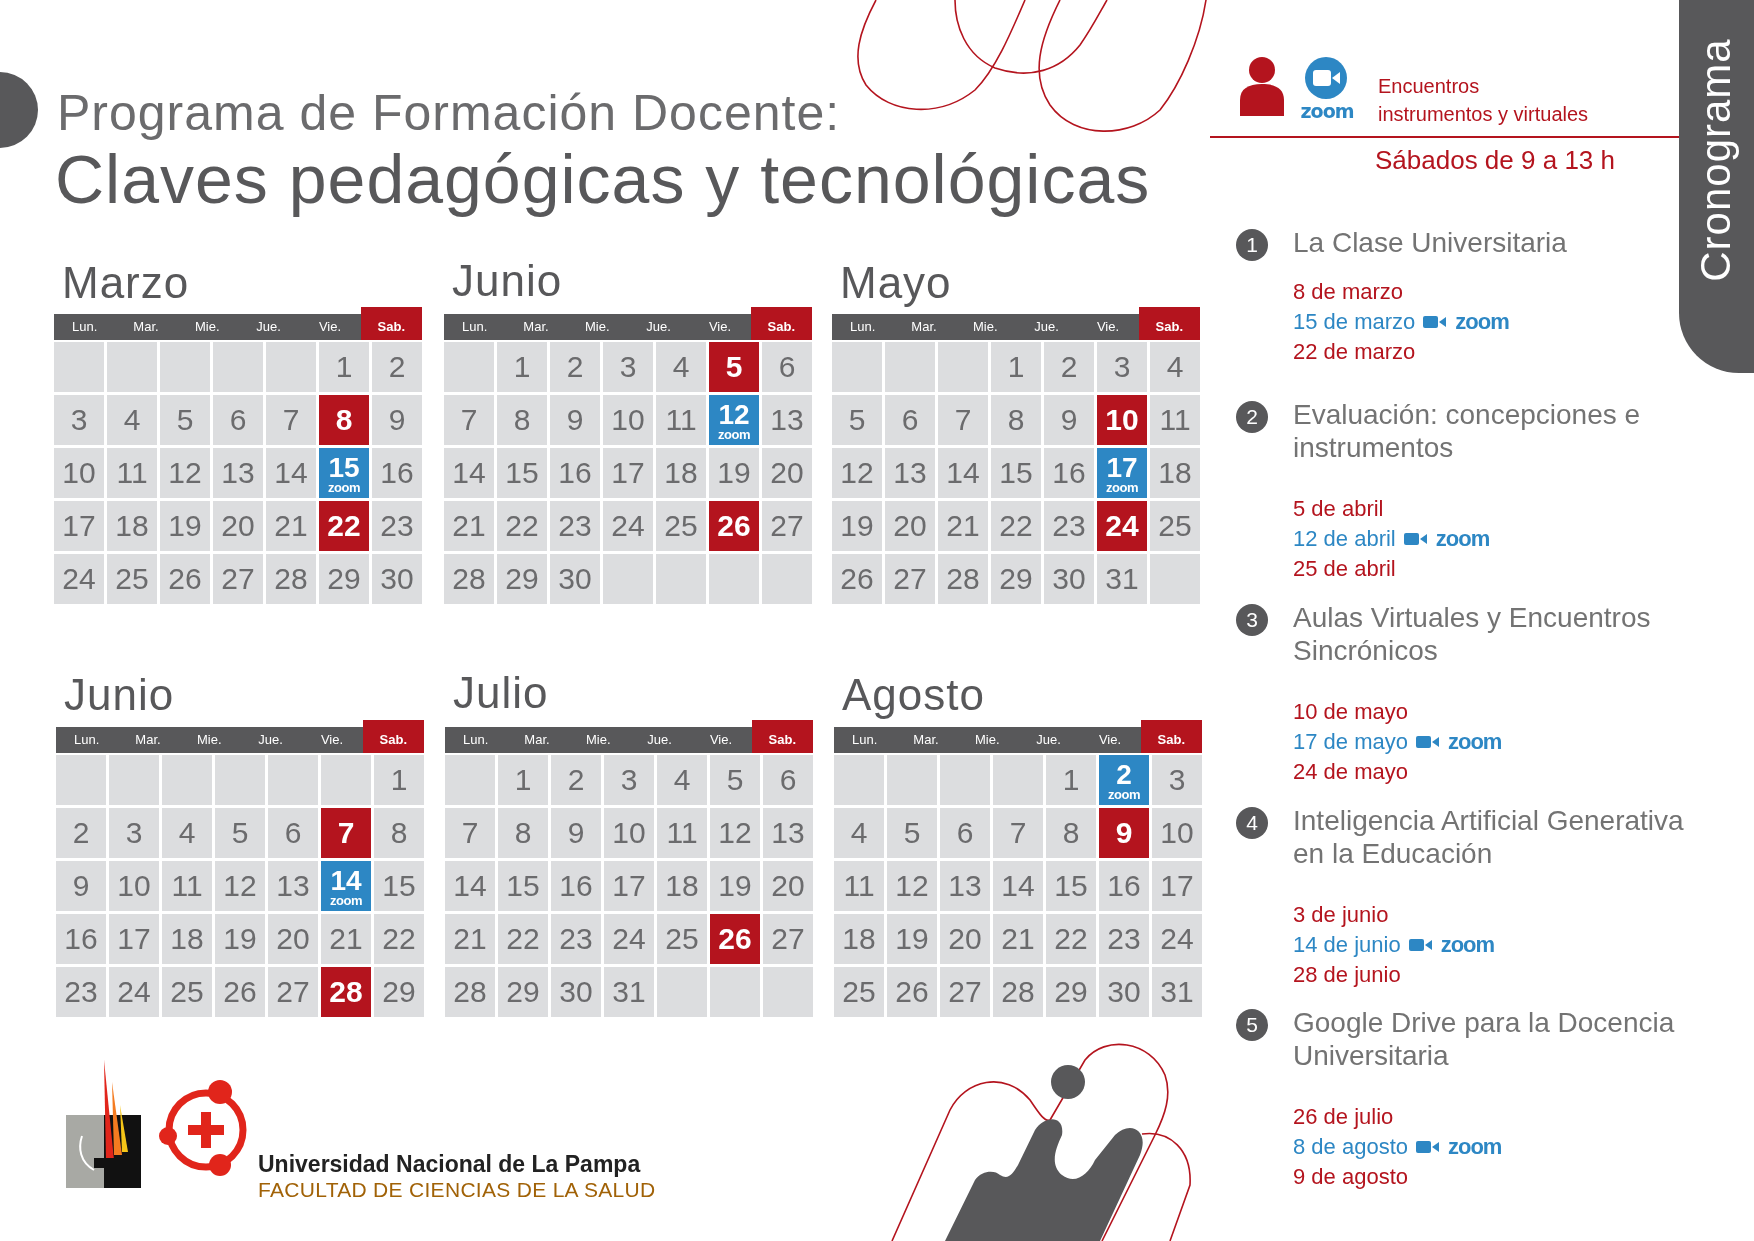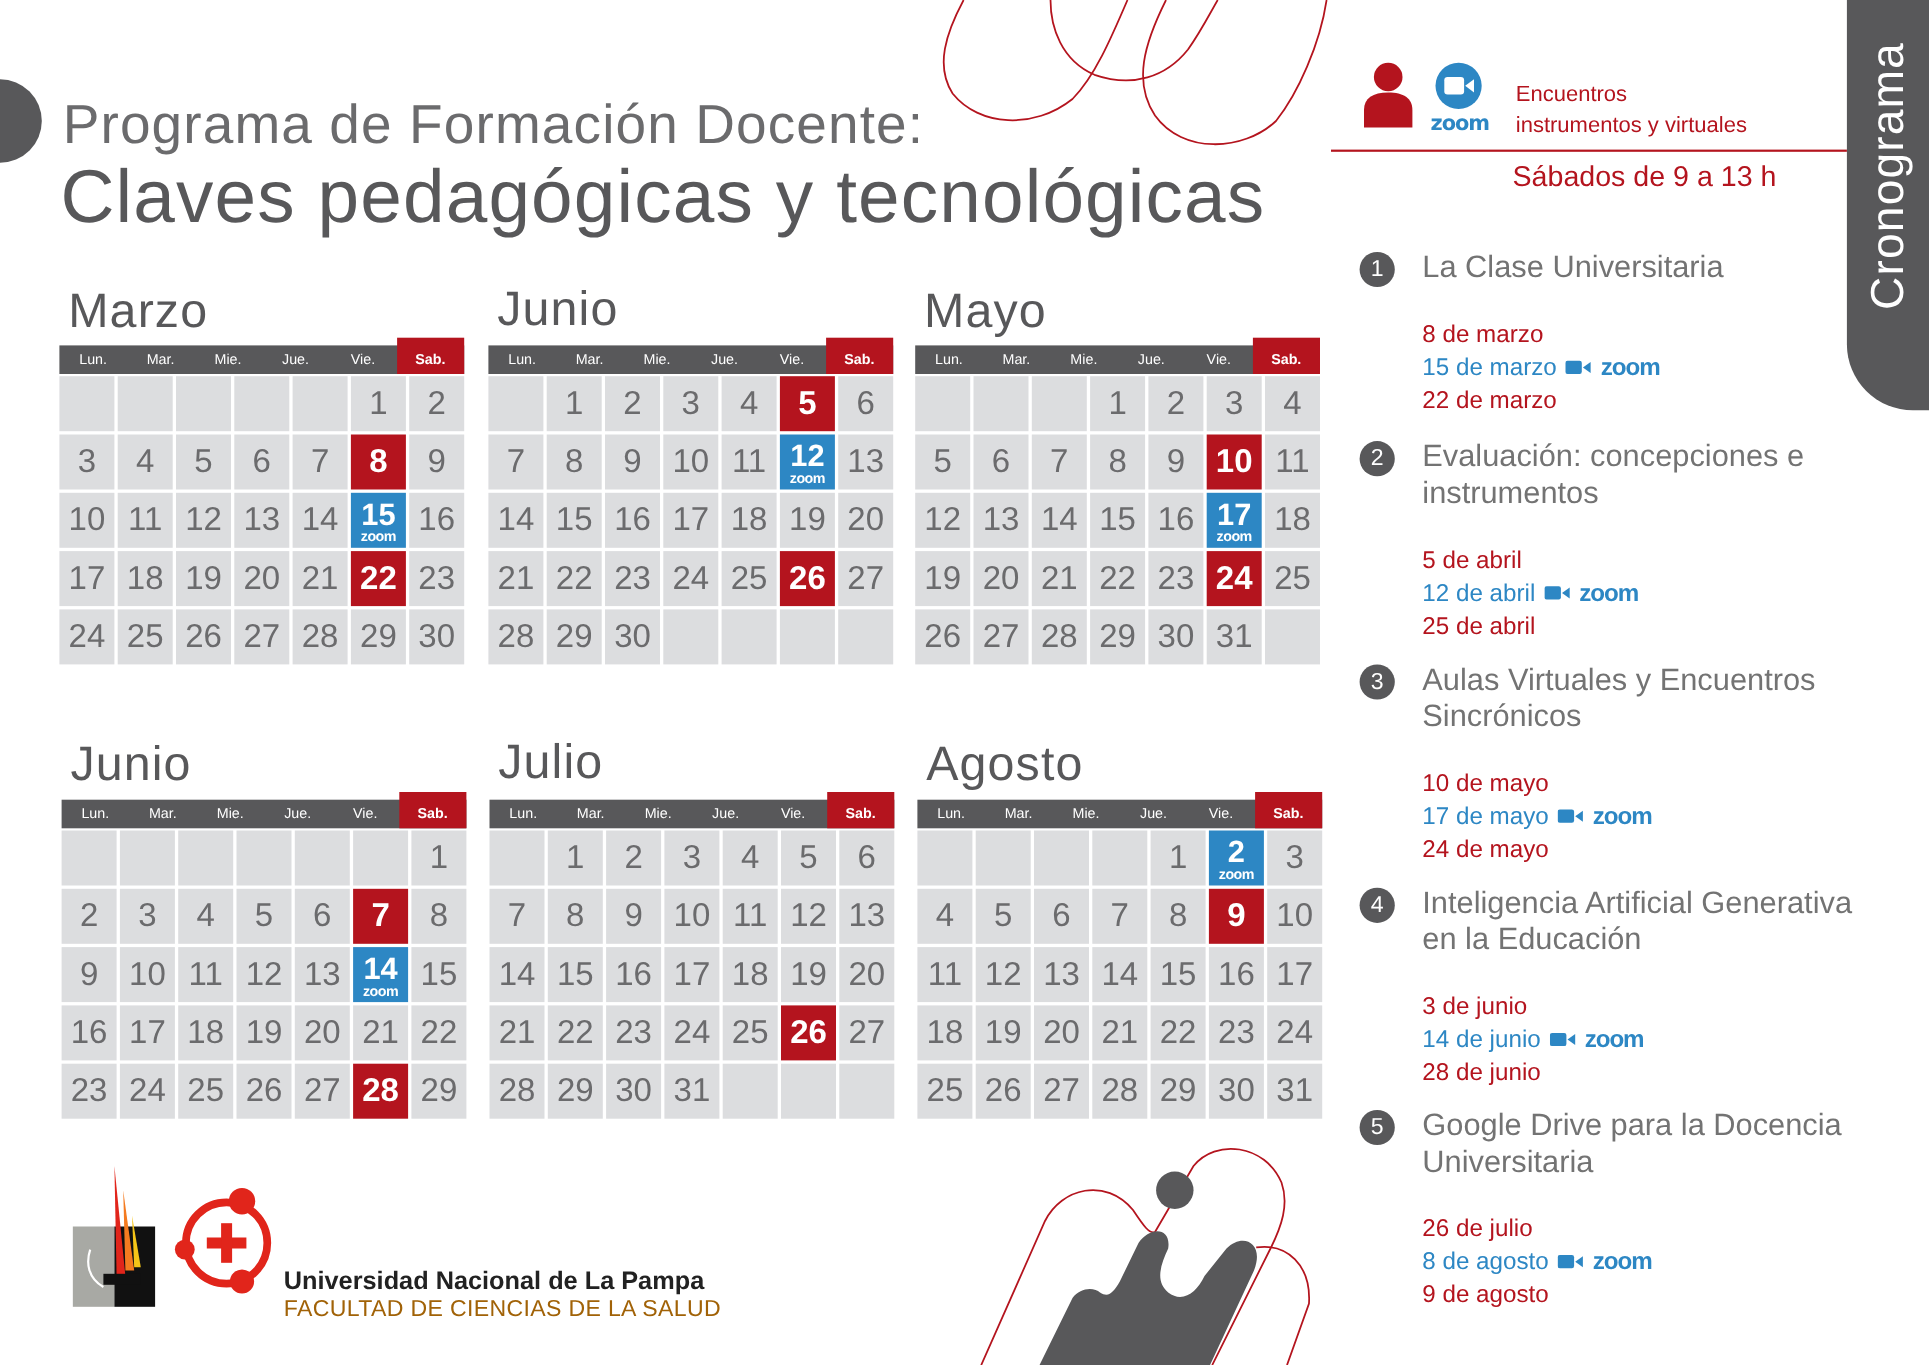--- a/index.html
+++ b/index.html
@@ -399,21 +399,21 @@
   <div>Encuentros</div>
   <div>instrumentos y virtuales</div>
 </div>
 <div class="red-rule"></div>
 <div class="schedule-time">Sábados de 9 a 13 h</div>
 
 <div id="modules">
     <div class="module" style="top: 226px;">
       <div class="num-circle">1</div>
       <div class="mod-title">La Clase Universitaria</div>
-      <div class="mod-dates" style="top: 63px;">
+      <div class="mod-dates" style="top: 51px;">
         <div class="d-red">8 de marzo</div>
         <div class="d-blue">
           <span>15 de marzo</span>
           <svg width="24" height="14" viewBox="0 0 24 14">
             <rect x="0" y="1" width="15" height="12" rx="2" fill="#2d87c4"></rect>
             <path d="M16 7 L23 2 L23 12 Z" fill="#2d87c4"></path>
           </svg>
           <span class="zoom-word">zoom</span>
         </div>
         <div class="d-red">22 de marzo</div>

